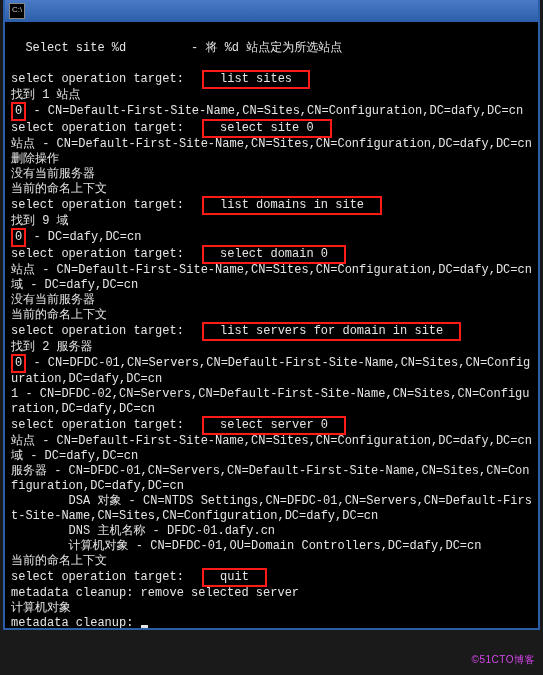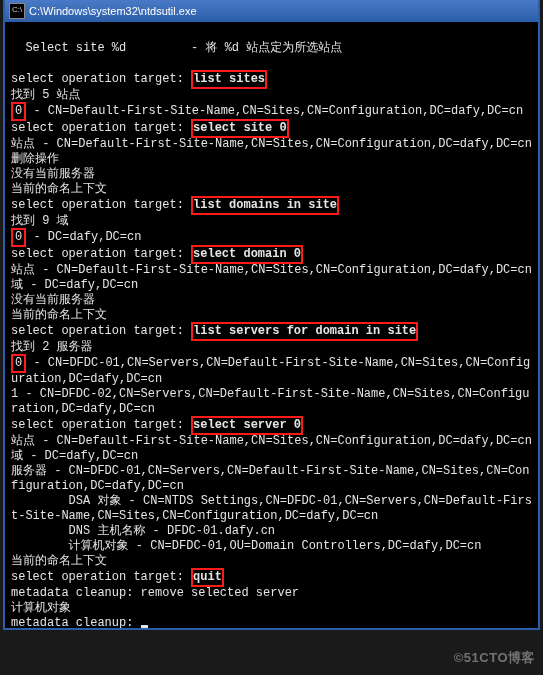--- a/index.html
+++ b/index.html
@@ -65,66 +65,63 @@
     position: relative;
   }
   .line {
     white-space: pre-wrap;
     word-break: break-all;
   }
   .hl {
     display: inline-block;
     box-sizing: border-box;
     border: 2px solid #ff1a1a;
-    padding: 0 0;
-    margin: -1px 0;
+    padding: 0 16px;
+    margin: -1px 11px;
     line-height: 15px;
-    font-weight: bold;
   }
   .hl-sm {
     display: inline-block;
     box-sizing: border-box;
     border: 2px solid #ff1a1a;
     padding: 0 2px;
     margin: -1px 0;
     line-height: 15px;
   }
   .cursor {
     display: inline-block;
     width: 7px;
     height: 3px;
     background: #e5e5e5;
     vertical-align: -2px;
   }
   .watermark {
     position: absolute;
     right: 8px;
     bottom: 8px;
-    color: #737373;
+    color: #d946ef;
     font-family: "Microsoft YaHei","SimSun",sans-serif;
-    font-size: 13px;
+    font-size: 10px;
     letter-spacing: 0.5px;
     pointer-events: none;
-    font-weight: bold;
   }
 </style>
 </head>
 <body>
 
 <div class="window">
   <div class="title-bar">
     <span class="title-icon">C:\</span>
-    <span class="title-text">C:\Windows\system32\ntdsutil.exe</span>
   </div>
 
   <div class="terminal">
 <span class="line"><span>  Select site %d</span><span>         - 将 %d 站点定为所选站点</span></span>
 <span class="line"></span>
 <span class="line"><span>select operation target: </span><span class="hl">list sites</span></span>
-<span class="line">找到 5 站点</span>
+<span class="line">找到 1 站点</span>
 <span class="line"><span class="hl-sm">0</span><span> - CN=Default-First-Site-Name,CN=Sites,CN=Configuration,DC=dafy,DC=cn</span></span>
 <span class="line"><span>select operation target: </span><span class="hl">select site 0</span></span>
 <span class="line">站点 - CN=Default-First-Site-Name,CN=Sites,CN=Configuration,DC=dafy,DC=cn</span>
 <span class="line">删除操作</span>
 <span class="line">没有当前服务器</span>
 <span class="line">当前的命名上下文</span>
 <span class="line"><span>select operation target: </span><span class="hl">list domains in site</span></span>
 <span class="line">找到 9 域</span>
 <span class="line"><span class="hl-sm">0</span><span> - DC=dafy,DC=cn</span></span>
 <span class="line"><span>select operation target: </span><span class="hl">select domain 0</span></span>

